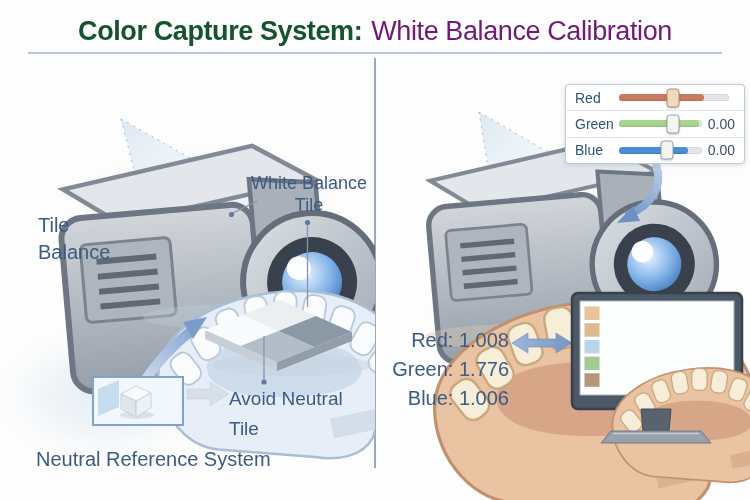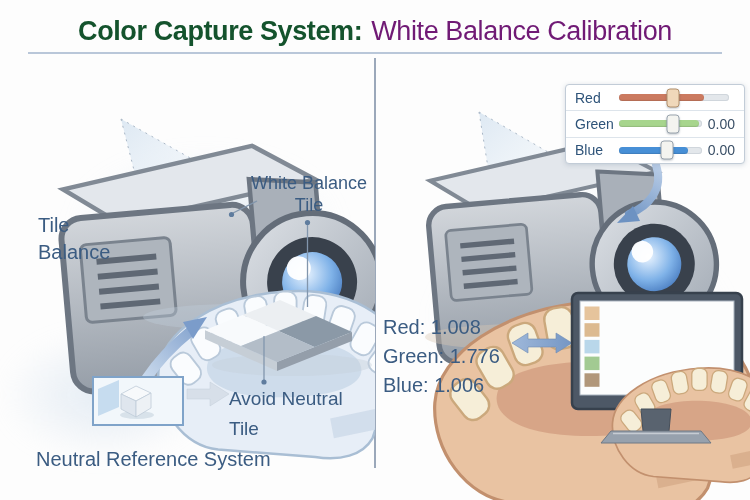--- a/index.html
+++ b/index.html
@@ -26,21 +26,21 @@
   .ptr-dot{fill:#5f7c9e;}
   
   .jaw-white{--jbase:#e7eef7;--jstroke:#a9bed4;--jinner:#c3d4e6;--jtooth:#fafcfe;--jtstroke:#b9c9da;--jside:#cfdcea;}
   .jaw-tan{--jbase:#e9c3a2;--jstroke:#c2906e;--jinner:#cf997c;--jtooth:#f6eed8;--jtstroke:#cba87c;--jside:#d8ae8c;}
   
   .lbl{position:absolute;color:#3b5c82;}
   #scan-label{left:38px;top:212px;font-size:20px;line-height:27px;}
   #tile-label{left:243px;top:172px;width:132px;text-align:center;font-size:18px;line-height:22px;}
   #avoid-label{left:229px;top:384px;font-size:19px;line-height:30px;}
   #left-caption{left:36px;top:448px;font-size:20px;}
-  #readout{left:383px;top:313px;width:126px;font-size:20px;line-height:29px;}
+  #readout{left:383px;top:326px;width:126px;text-align:right;font-size:20px;line-height:29px;}
   #right-caption{left:405px;top:451px;width:320px;text-align:center;font-size:20px;}
   
   #slider-panel{position:absolute;left:565px;top:84px;width:180px;height:80px;
     background:#ffffff;border:1.5px solid #c2ccd7;border-radius:4px;
     box-shadow:0 1px 5px rgba(120,140,160,.3);display:flex;flex-direction:column;box-sizing:border-box;}
   .srow{flex:1;display:flex;align-items:center;padding:0 9px;}
   .srow + .srow{border-top:1px solid #dde4eb;}
   .s-label{width:44px;font-size:14px;color:#2e5379;}
   .s-trackwrap{flex:1;position:relative;height:7px;border-radius:4px;background:#e3e7eb;
     box-shadow:inset 0 0 0 1px #d0d6dc;}

